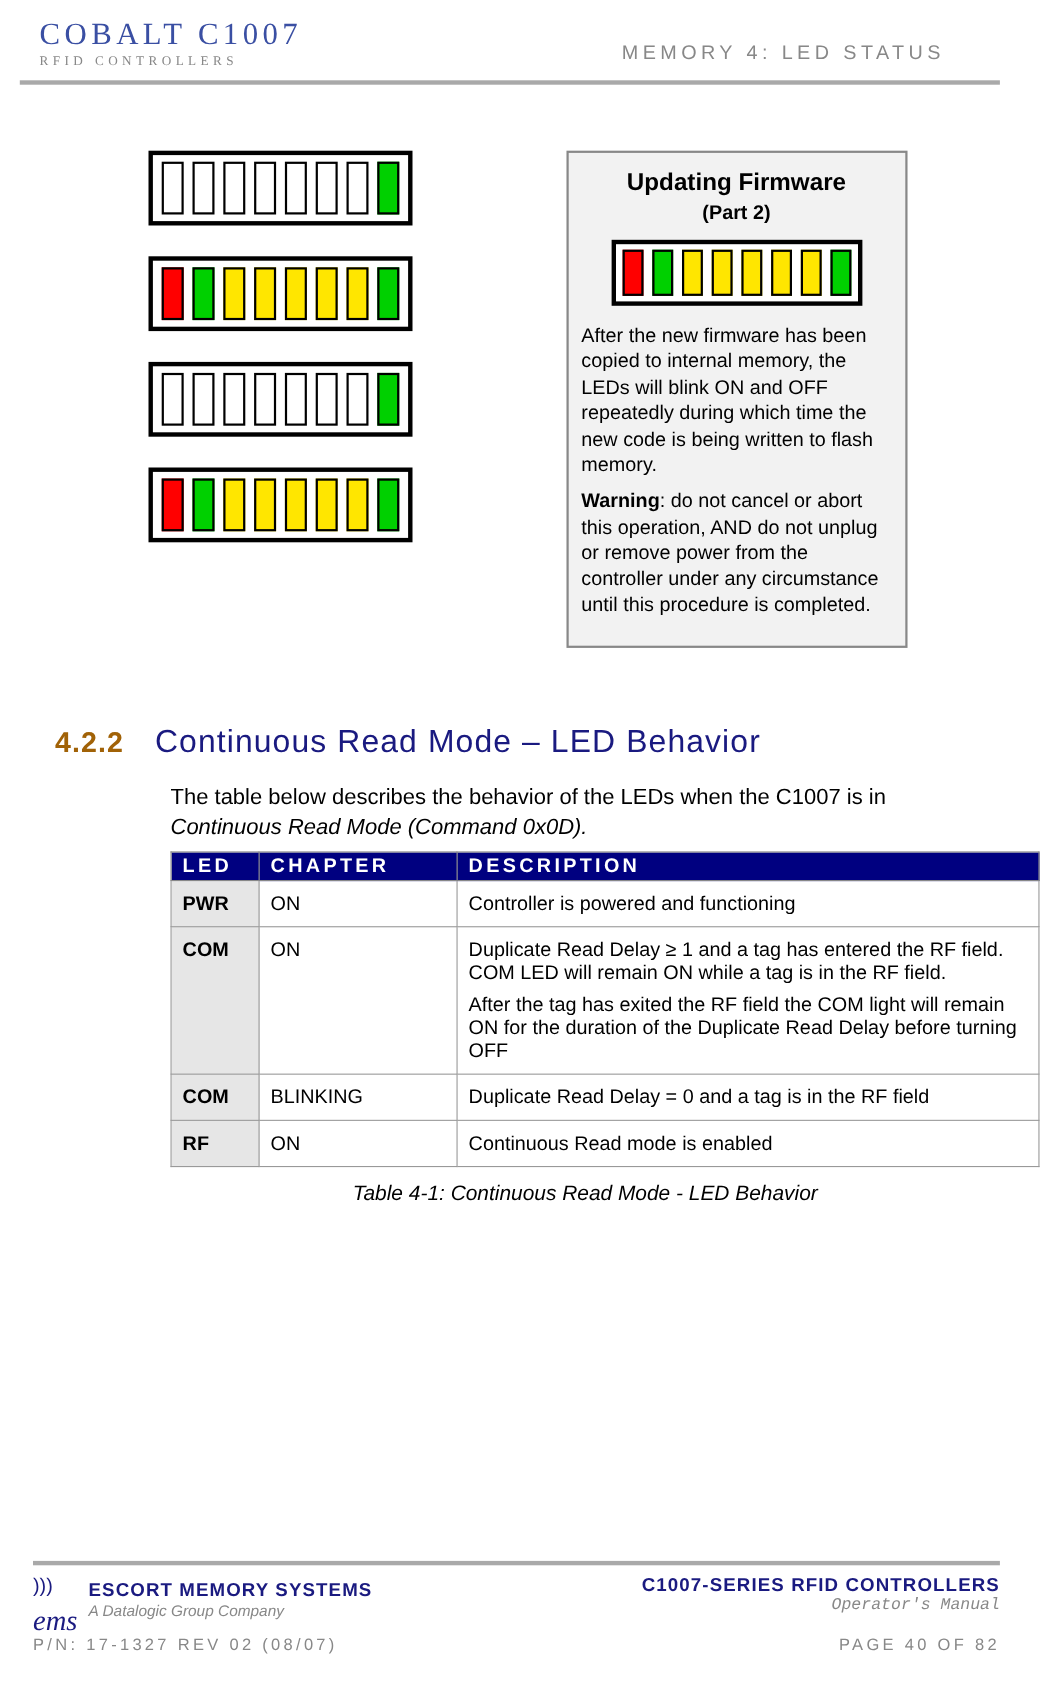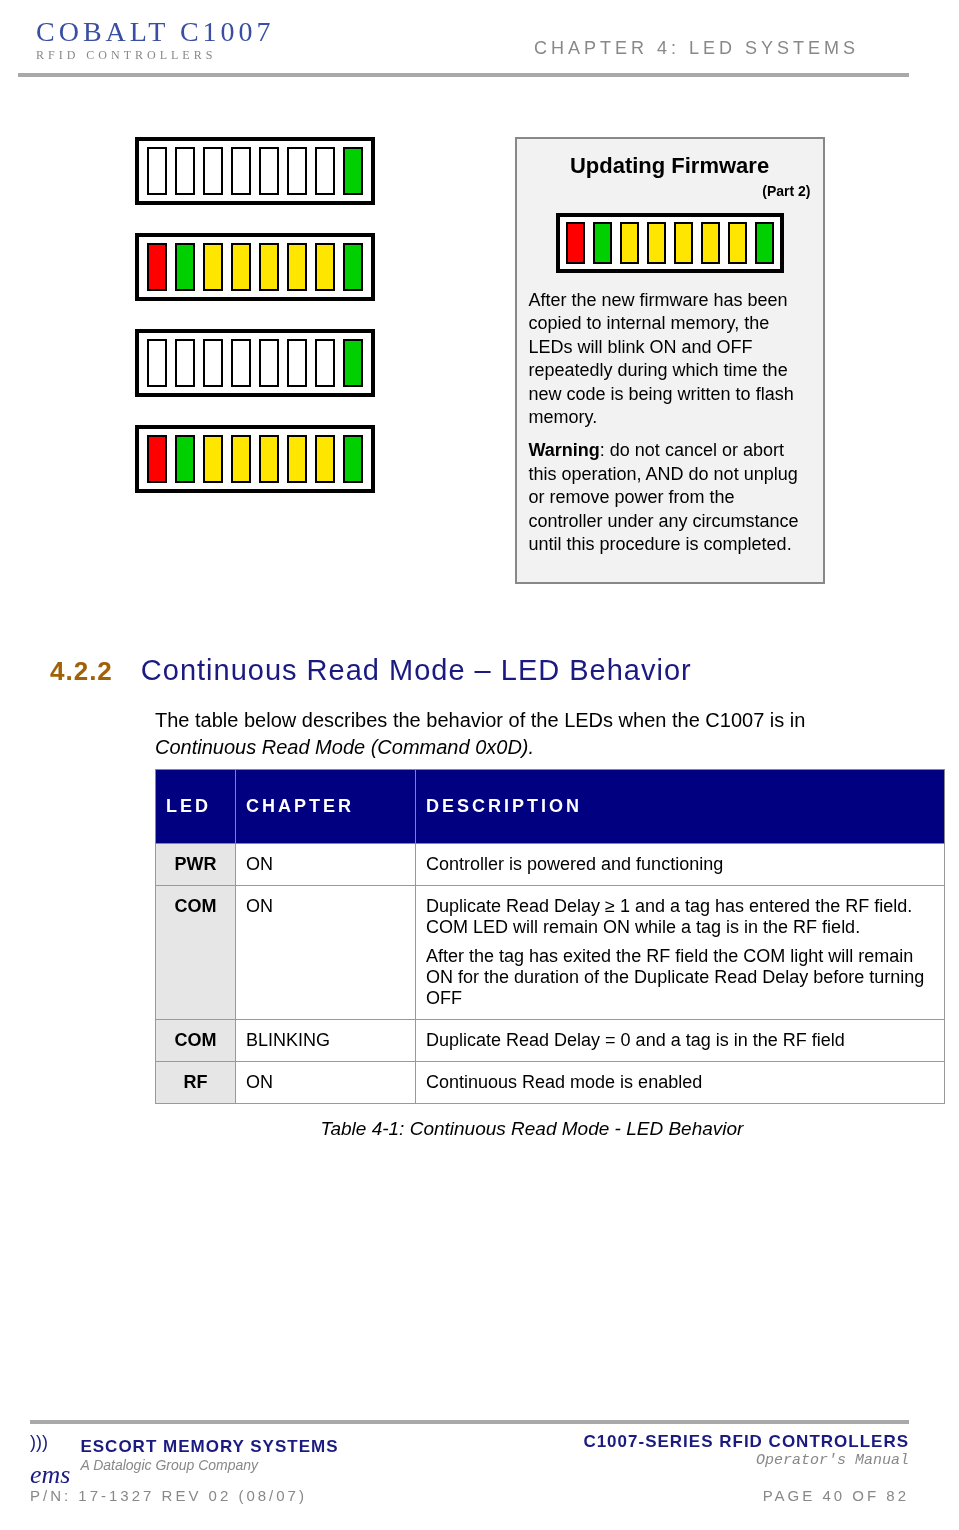--- a/index.html
+++ b/index.html
@@ -89,23 +89,23 @@
     width: 310px;
     padding: 14px 12px 16px 12px;
   }
   .info-box .title {
     text-align: center;
     font-weight: bold;
     font-size: 22px;
     margin-bottom: 4px;
   }
   .info-box .subtitle {
-    text-align: right;
-    font-weight: bold;
-    font-size: 14px;
+    text-align: center;
+    font-weight: bold;
+    font-size: 18px;
     margin-bottom: 14px;
   }
   .info-box .led-container {
     display: flex;
     justify-content: center;
     margin-bottom: 16px;
   }
   .info-box p {
     font-size: 18px;
     line-height: 1.3;
@@ -139,36 +139,35 @@
   .intro .italic { font-style: italic; }
   table.led-table {
     margin-left: 105px;
     border-collapse: collapse;
     width: 790px;
     font-size: 18px;
   }
   table.led-table th {
     background: #000080;
     color: #fff;
-    padding: 26px 10px;
+    padding: 2px 10px;
     text-align: left;
     letter-spacing: 3px;
     font-weight: bold;
     border: 1px solid #888;
   }
   table.led-table td {
     border: 1px solid #999;
     padding: 10px 10px;
     vertical-align: top;
   }
   table.led-table td.led-cell {
     background: #e6e6e6;
     font-weight: bold;
     width: 80px;
-    text-align: center;
   }
   table.led-table td.behavior-cell {
     width: 180px;
   }
   .table-caption {
     text-align: center;
     font-style: italic;
     font-size: 19px;
     margin-top: 14px;
     margin-left: 105px;
@@ -249,21 +248,21 @@
 </head>
 <body>
 
 <div class="page">
 
   <div class="header">
     <div class="header-left">
       <div class="logo-top">COBALT  C1007</div>
       <div class="logo-bottom">RFID CONTROLLERS</div>
     </div>
-    <div class="chapter-label">CHAPTER 4: LED SYSTEMS</div>
+    <div class="chapter-label">MEMORY 4: LED STATUS</div>
   </div>
 
   <div class="content">
 
     <div class="diagram-row">
       <div class="led-column" id="led-column">
           <div class="led-strip">
             <div class="led off"></div>
             <div class="led off"></div>
             <div class="led off"></div>

